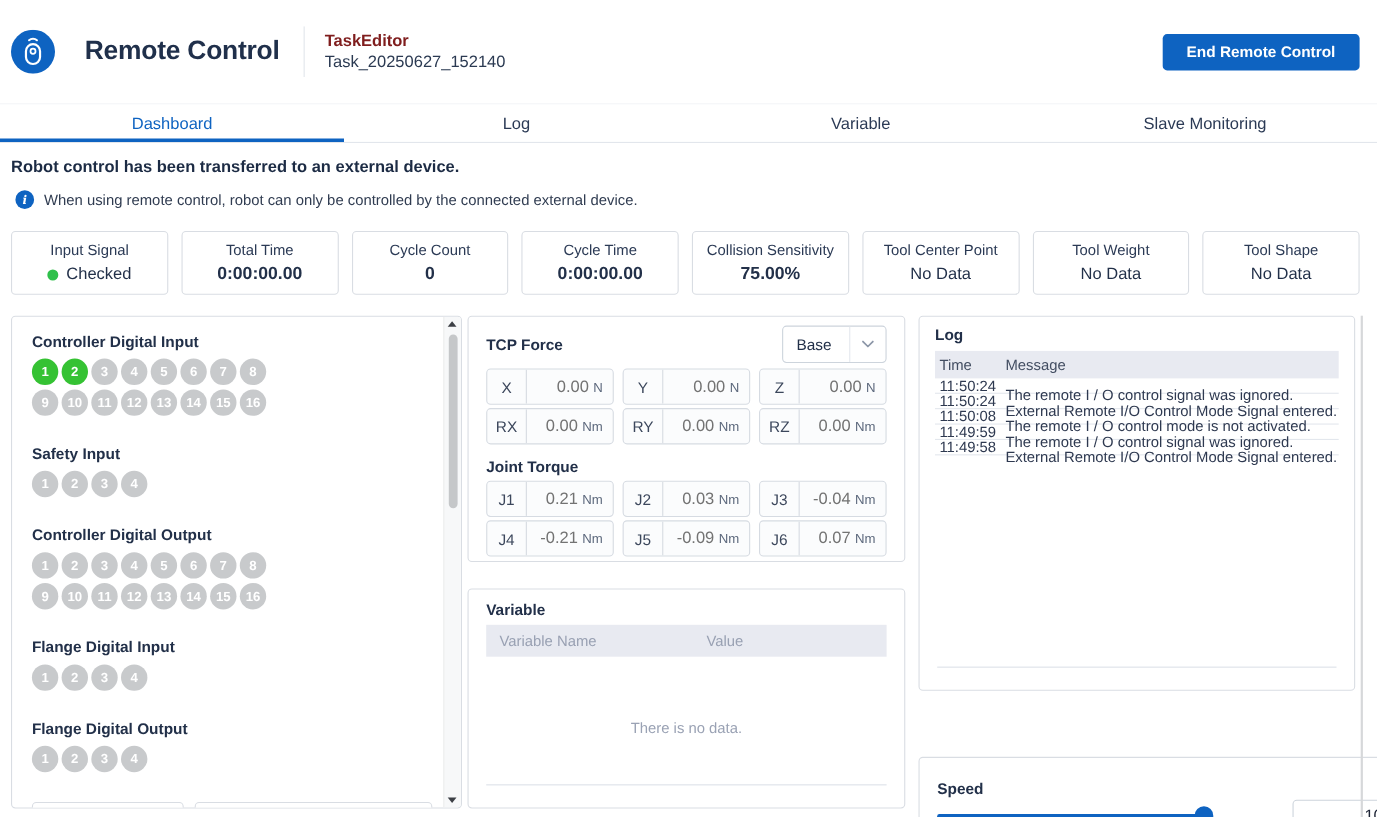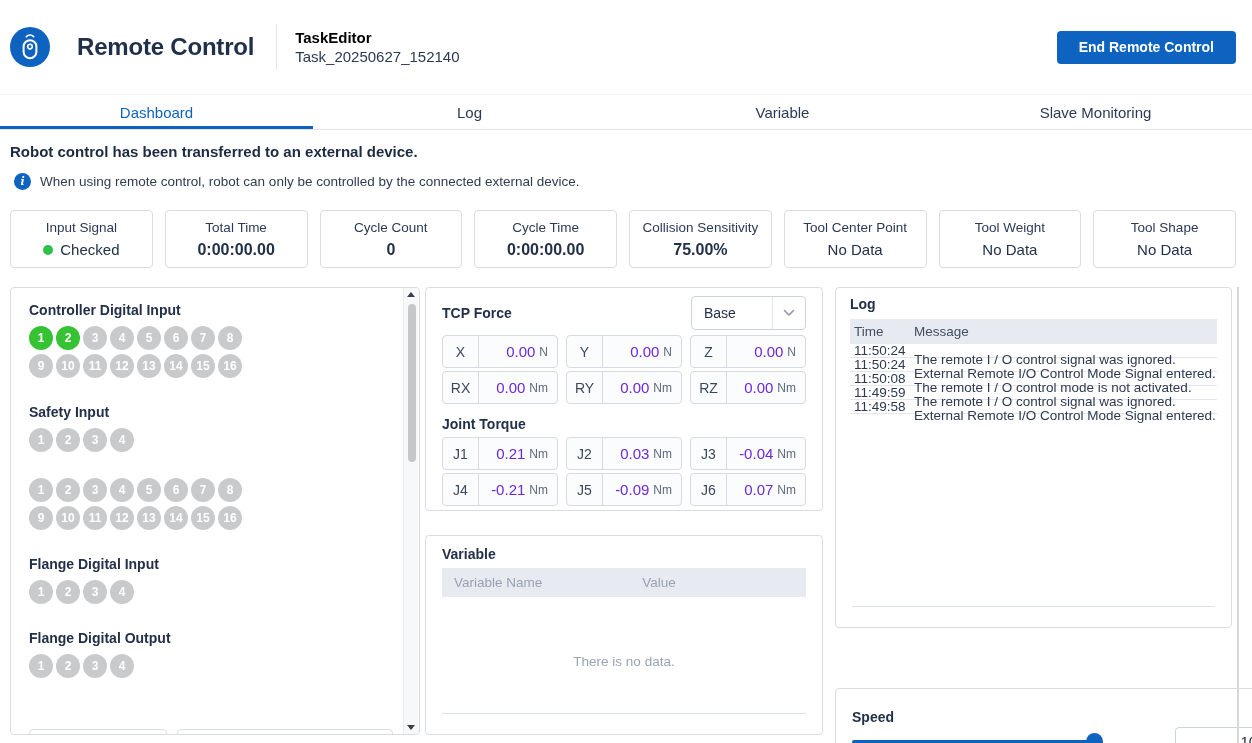--- a/index.html
+++ b/index.html
@@ -11,21 +11,21 @@
   
   .app-header {
     position: absolute; top: 0; left: 0; width: 1252px; height: 95px;
     display: flex; align-items: center; padding: 0 16px 0 10px;
     border-bottom: 1px solid #f0f2f5; background: #fff;
   }
   .brand { display: flex; align-items: center; gap: 27px; }
   .brand-icon { width: 40px; height: 40px; flex: 0 0 40px; }
   .app-title { font-size: 24px; font-weight: 700; color: #20304b; letter-spacing: -0.2px; }
   .header-divider { width: 1px; height: 46px; background: #e2e6ec; margin: 0 18px 0 22px; }
-  .task-type { font-size: 15px; font-weight: 700; color: #000000; }
+  .task-type { font-size: 15px; font-weight: 700; color: #7f1d1d; }
   .task-name { font-size: 15px; color: #2b3a52; margin-top: 2px; }
   .end-btn {
     margin-left: auto; height: 33px; padding: 0 22px; background: #0e63c1; color: #fff;
     border: none; border-radius: 4px; font-size: 14px; font-weight: 700; cursor: pointer;
     font-family: inherit;
   }
   
   .tabs {
     position: absolute; top: 95px; left: 0; width: 1252px; height: 35px;
     display: flex; border-bottom: 1px solid #e2e6ec; background: #fff;
@@ -85,36 +85,36 @@
     background: #f7f8f9; border-left: 1px solid #ededed;
   }
   .io-scroll-thumb { position: absolute; left: 4px; width: 8px; top: 16px; height: 158px; background: #c5c7c9; border-radius: 4px; }
   .scroll-arrow { position: absolute; left: 3px; width: 0; height: 0; }
   .scroll-arrow.up { top: 4px; border-left: 4.5px solid transparent; border-right: 4.5px solid transparent; border-bottom: 5px solid #3c3f45; }
   .scroll-arrow.down { bottom: 4px; border-left: 4.5px solid transparent; border-right: 4.5px solid transparent; border-top: 5px solid #3c3f45; }
   
   .tcp-card { left: 425px; top: 287px; width: 398px; height: 224px; padding: 8px 16px; }
   .tcp-head { display: flex; align-items: center; justify-content: space-between; height: 34px; }
   .select {
-    width: 115px; height: 34px; border: 1px solid #cdd4dc; border-radius: 4px;
+    width: 95px; height: 34px; border: 1px solid #cdd4dc; border-radius: 4px;
     display: flex; align-items: center; cursor: pointer; background: #fff;
   }
   .select-label { flex: 1; padding-left: 12px; font-size: 14px; color: #223049; }
   .select-chev { width: 33px; height: 100%; border-left: 1px solid #e4e8ee; display: flex; align-items: center; justify-content: center; }
   .fields-grid { display: grid; grid-template-columns: repeat(3, 1fr); gap: 3px 8px; margin-top: 5px; }
   .field {
     height: 33px; border: 1px solid #d6dbe2; border-radius: 4px; background: #fbfcfd;
     display: flex; align-items: stretch; overflow: hidden;
   }
   .field-label {
     width: 36px; flex: 0 0 36px; display: flex; align-items: center; justify-content: center;
     font-size: 14px; color: #3c475c; border-right: 1px solid #d6dbe2;
   }
   .field-valwrap { flex: 1; display: flex; align-items: center; justify-content: flex-end; gap: 4px; padding-right: 9px; }
-  .field-value { font-size: 15px; color: #6d28d9; }
+  .field-value { font-size: 15px; color: #737373; }
   .field-unit { font-size: 12px; color: #5c687c; }
   .joint-title { margin-top: 12px; }
   
   .var-card { left: 425px; top: 535px; width: 398px; height: 200px; padding: 10px 16px; }
   .table-head {
     display: flex; align-items: center; background: #e8eaf1; height: 29px;
     font-size: 13.5px; margin-top: 6px;
   }
   .var-card .table-head { color: #99a1b3; }
   .var-col-name { flex: 0 0 55%; padding-left: 12px; }
@@ -270,20 +270,21 @@
       <div class="io-section">
         <div class="io-title">Safety Input</div>
         <div class="circle-row">
           <span class="circle">1</span>
           <span class="circle">2</span>
           <span class="circle">3</span>
           <span class="circle">4</span>
         </div>
       </div>
       <div class="io-section">
+        <div class="io-title">Controller Digital Output</div>
         <div class="circle-row">
           <span class="circle">1</span>
           <span class="circle">2</span>
           <span class="circle">3</span>
           <span class="circle">4</span>
           <span class="circle">5</span>
           <span class="circle">6</span>
           <span class="circle">7</span>
           <span class="circle">8</span>
         </div>

